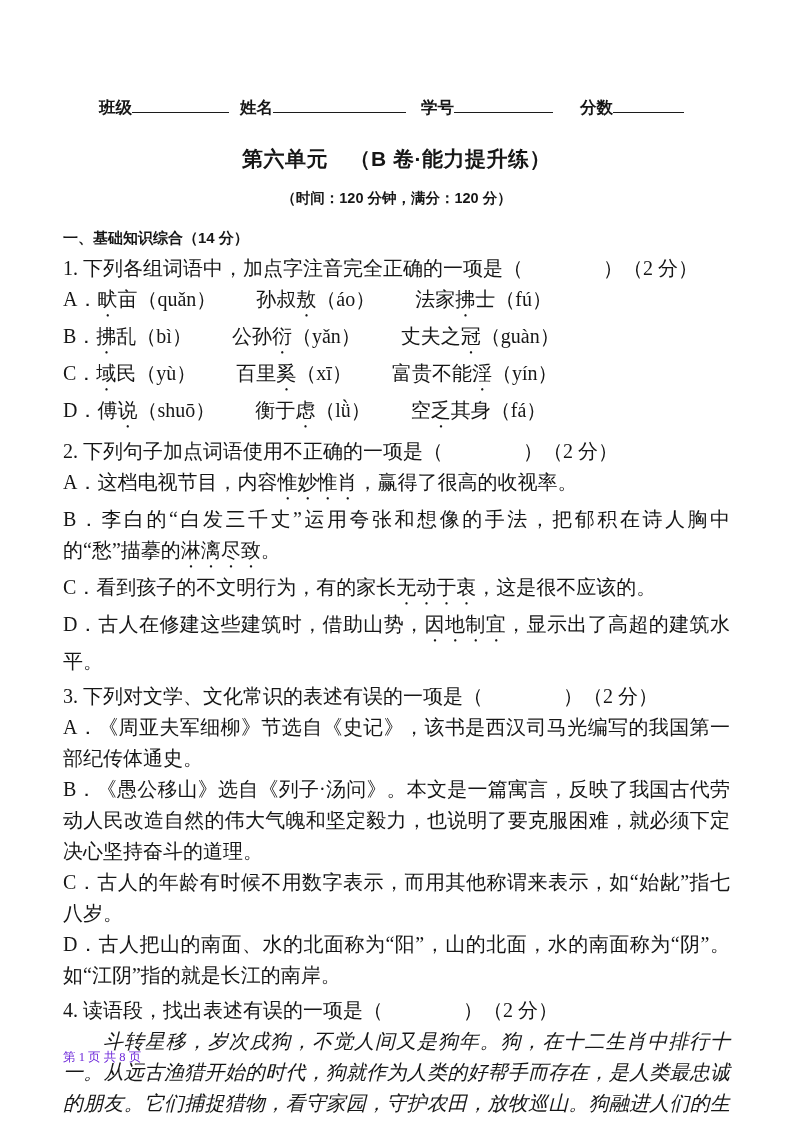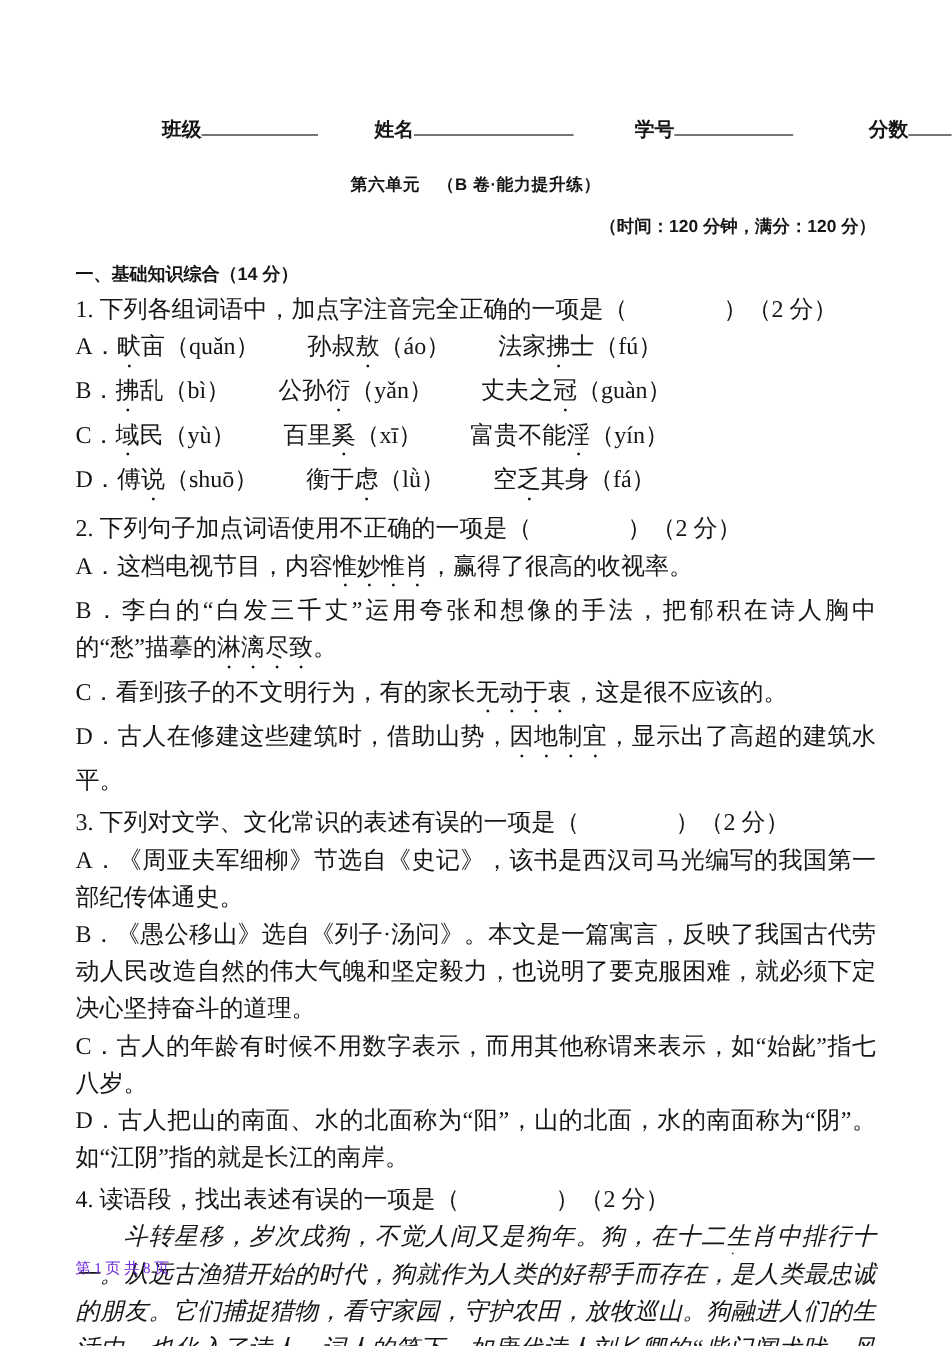--- a/index.html
+++ b/index.html
@@ -11,37 +11,37 @@
     position: relative;
     overflow: hidden;
   }
   .page {
     position: absolute; inset: 0;
     padding: 97px 63px 0 63px;
     box-sizing: border-box;
   }
   
   .hrow { padding-left: 36px; white-space: nowrap; height: 26px; }
-  .hfield { font-family: "Liberation Sans", "DejaVu Sans", sans-serif; font-weight: 700; font-size: 16.5px; margin-left: 36px; }
+  .hfield { font-family: "Liberation Sans", "DejaVu Sans", sans-serif; font-weight: 700; font-size: 16.5px; }
   .blank {
     display: inline-block; height: 15px;
     border-bottom: 1.6px solid #1c1c1c;
     vertical-align: baseline;
   }
   .b1 { width: 97px; margin-right: 11px; }
   .b2 { width: 133px; margin-right: 15px; }
   .b3 { width: 99px;  margin-right: 27px; }
   .b4 { width: 71px; }
   .title {
-    text-align: center; font-weight: 700; font-size: 14px;
+    text-align: center; font-weight: 700; font-size: 21px;
     font-family: "Liberation Sans", "DejaVu Sans", sans-serif;
     margin-top: 22px; letter-spacing: 0.5px;
   }
   .subtitle {
-    text-align: right; font-weight: 700; font-size: 14.5px;
+    text-align: center; font-weight: 700; font-size: 14.5px;
     font-family: "Liberation Sans", "DejaVu Sans", sans-serif;
     margin-top: 16px;
   }
   .section-heading {
     font-weight: 700; font-size: 15px;
     font-family: "Liberation Sans", "DejaVu Sans", sans-serif;
     margin: 21px 0 5px 0;
   }
   p { margin: 0; }
   .line { font-size: 20px; line-height: 31px; text-align: justify; }

